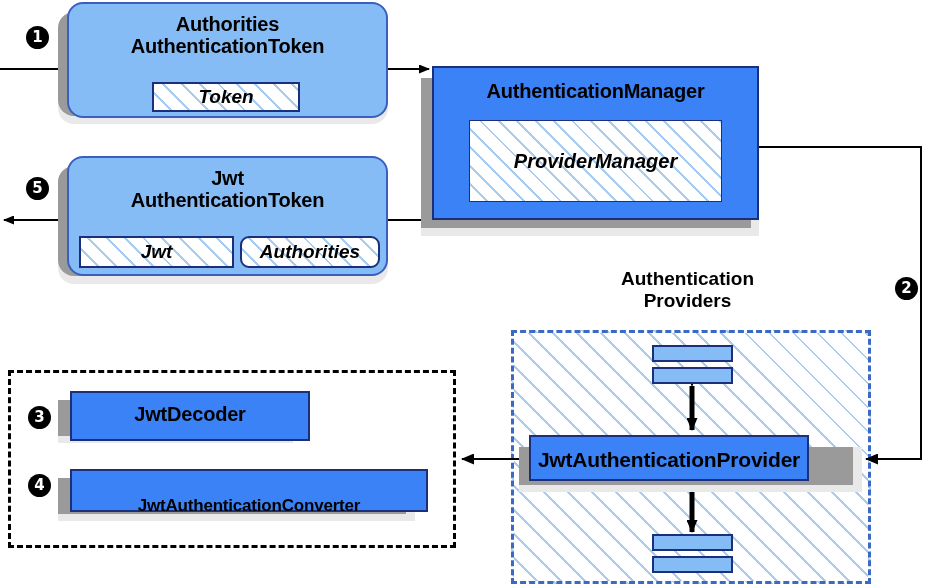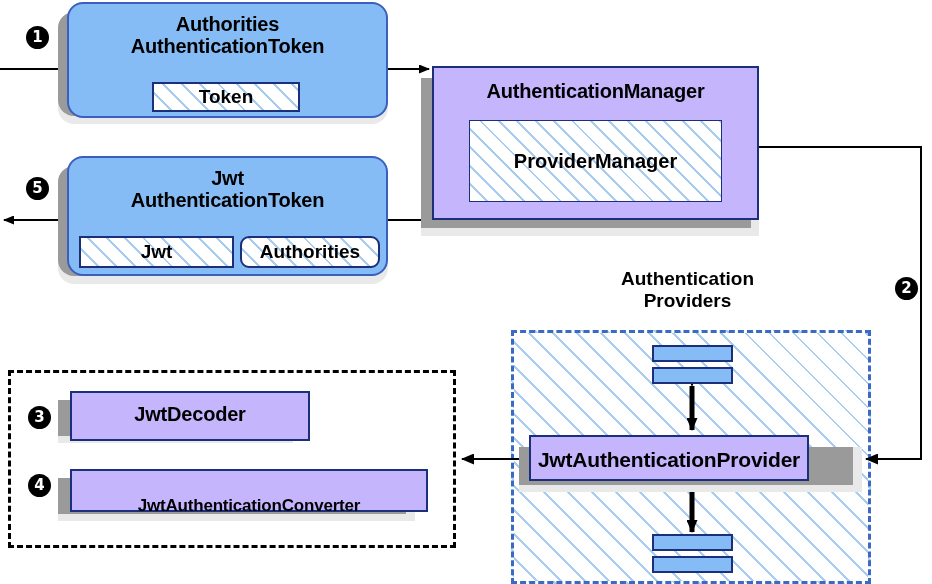--- a/index.html
+++ b/index.html
@@ -40,21 +40,21 @@
     z-index: 8;
   }
 
   .rounded-card {
     background: #86bcf5;
     border: 2px solid #3b5fbe;
     border-radius: 16px;
     box-sizing: border-box;
   }
   .sq-card {
-    background: #c4b5fd;
+    background: #3b82f6;
     border: 2px solid #1b2f7a;
     box-sizing: border-box;
   }
 
   .card-title {
     position: absolute;
     left: 0;
     right: 0;
     text-align: center;
     font-weight: bold;
@@ -71,20 +71,21 @@
     background-color: #ffffff;
     background-image: repeating-linear-gradient(
         45deg,
         #ffffff 0px, #ffffff 11px,
         #a8cdf0 11px, #a8cdf0 13px);
     display: flex;
     align-items: center;
     justify-content: center;
     font-weight: bold;
     color: #000000;
+    font-style: italic;
   }
 
   
   .group-dashed-black {
     position: absolute;
     box-sizing: border-box;
     border: 3px dashed #000000;
     background: #ffffff;
     z-index: 2;
   }

